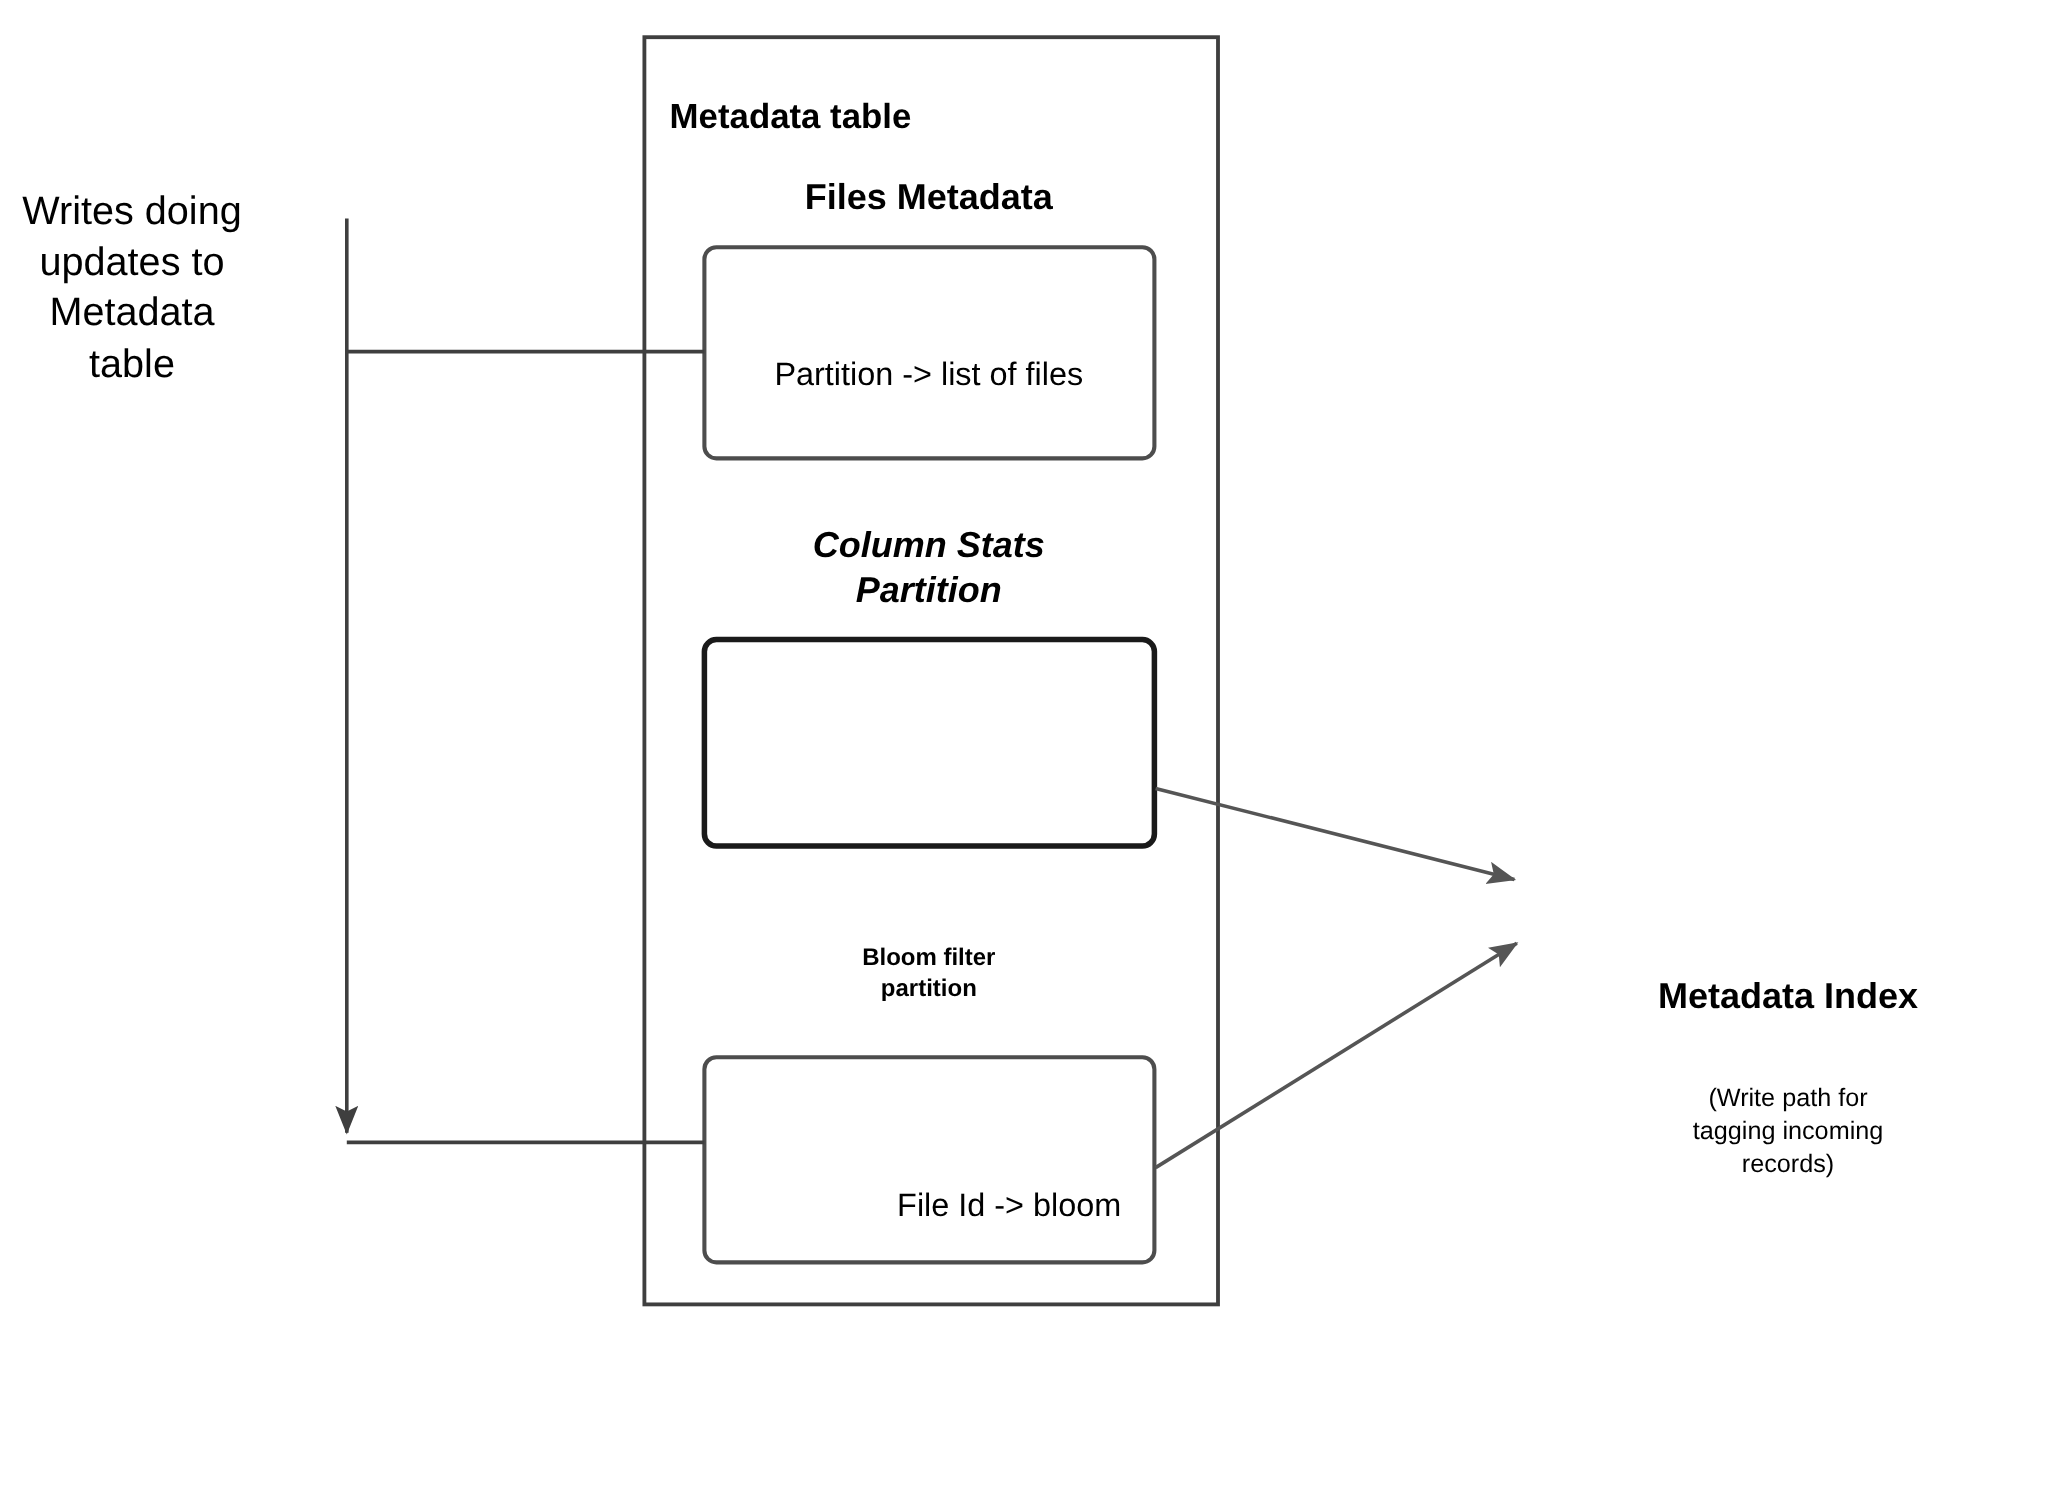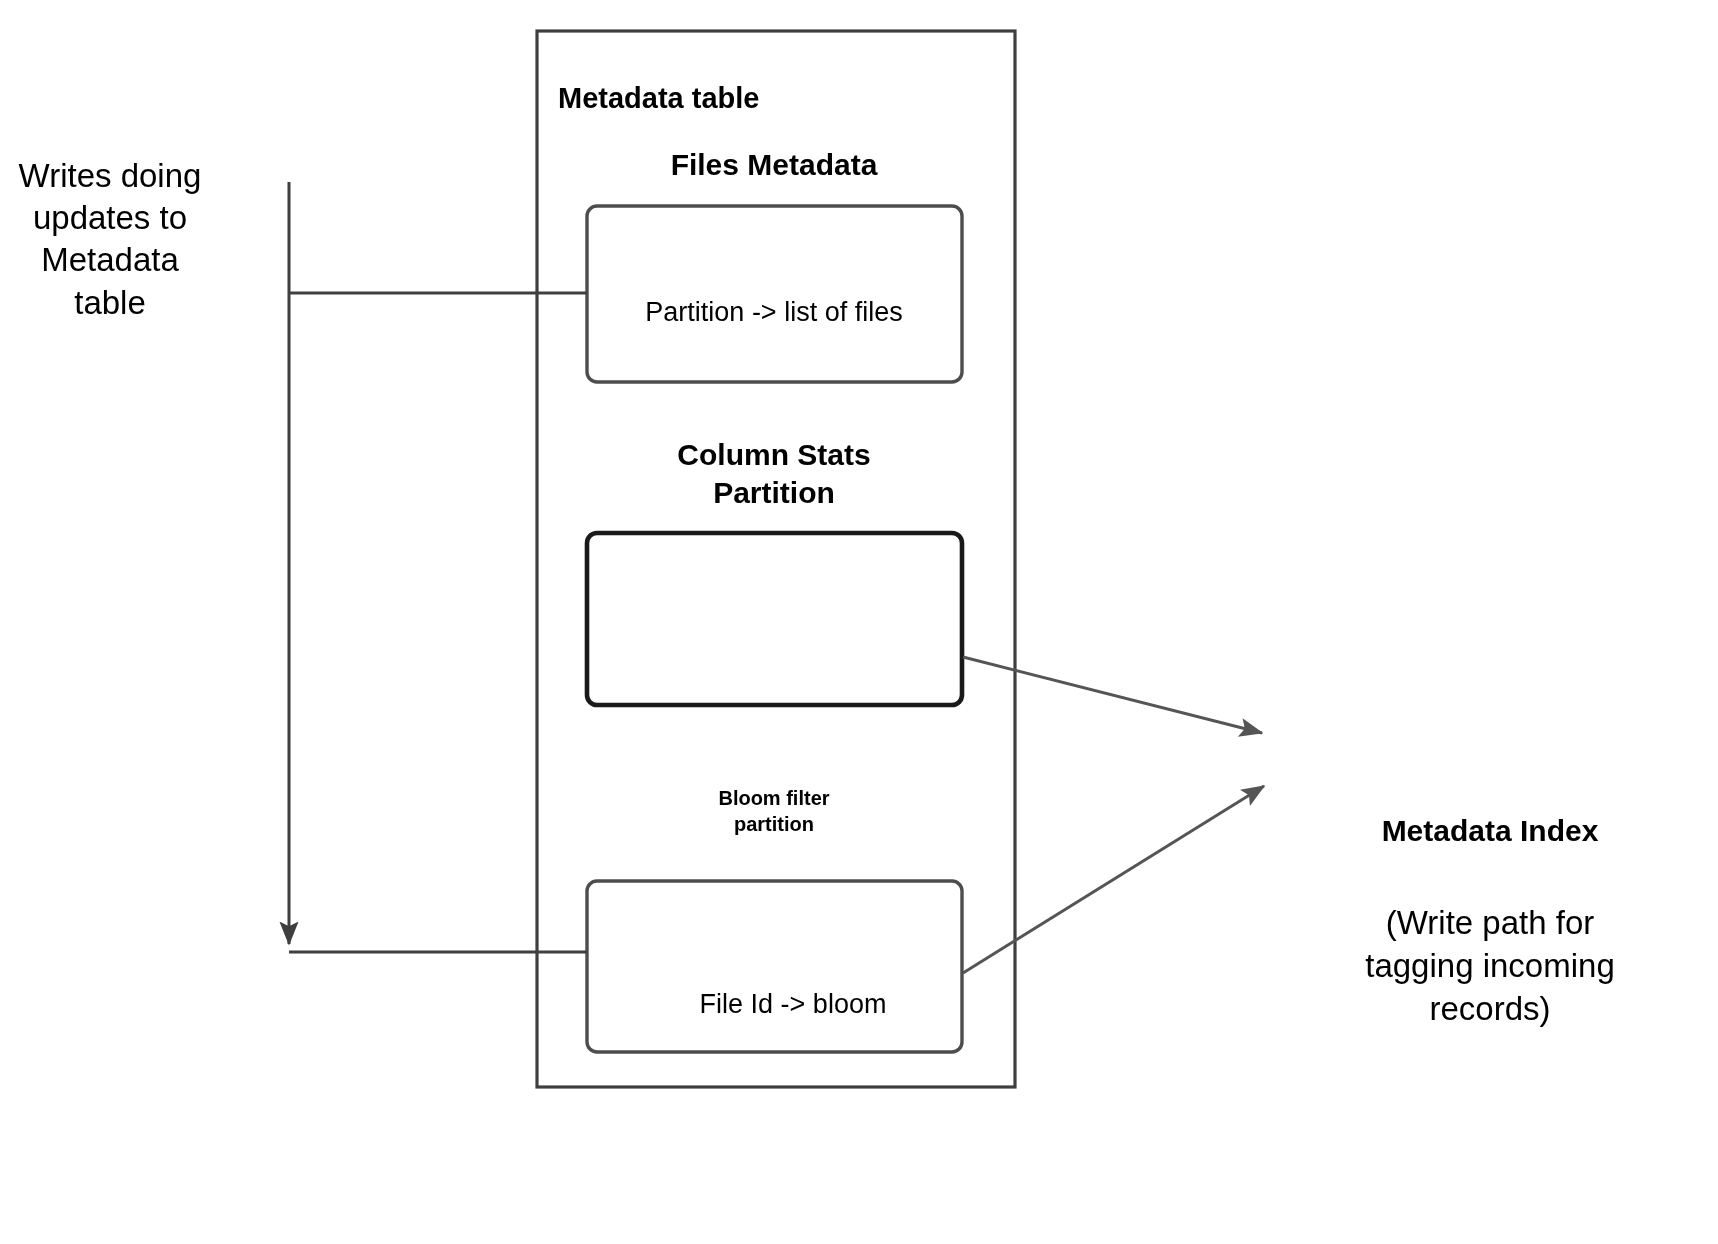--- a/index.html
+++ b/index.html
@@ -53,20 +53,21 @@
     left: 585px;
     top: 146px;
     width: 378px;
     font-size: 30px;
   }
   .label-colstats-partition {
     left: 585px;
     top: 436px;
     width: 378px;
     font-size: 30px;
+    font-style: italic;
   }
   .label-bloom-partition {
     left: 585px;
     top: 786px;
     width: 378px;
     font-size: 20px;
   }
   .box-text {
     position: absolute;
     text-align: center;
@@ -80,36 +81,36 @@
     left: 588px;
     top: 258px;
     width: 372px;
   }
   .t-colstats {
     left: 588px;
     top: 580px;
     width: 372px;
   }
   .t-bloom {
-    left: 568px;
+    left: 616px;
     top: 950px;
     width: 372px;
     padding-left: 39px;
   }
   .label-mdindex-title {
     left: 1290px;
     top: 812px;
     width: 400px;
     font-size: 30px;
   }
   .label-mdindex-caption {
     left: 1300px;
     top: 902px;
     width: 380px;
-    font-size: 33px;
+    font-size: 21px;
     line-height: 1.3;
   }
 </style>
 </head>
 <body>
 
 <div id="canvas">
 
   <svg class="layer" viewBox="0 0 1718 1244" xmlns="http://www.w3.org/2000/svg">
     <defs>

